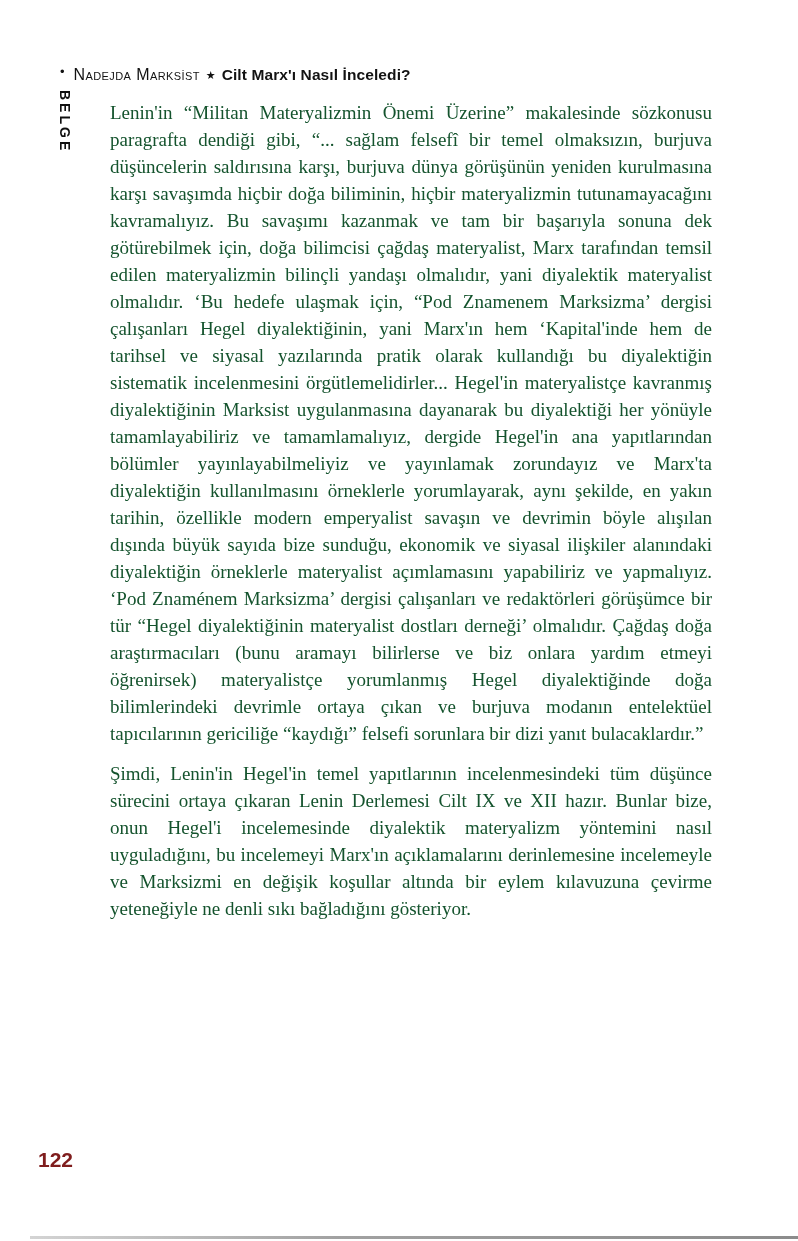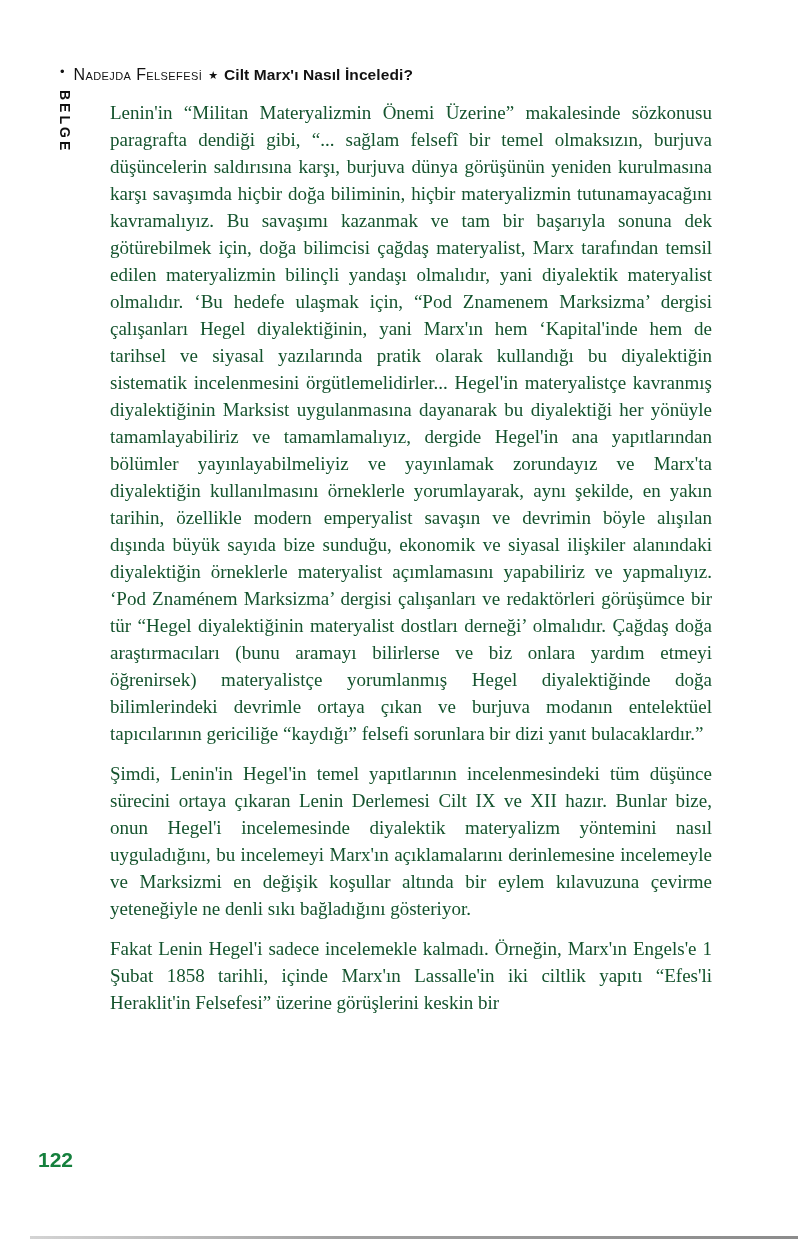--- a/index.html
+++ b/index.html
@@ -81,50 +81,49 @@
     text-indent: 0;
   }
   
   .page-number {
     position: absolute;
     left: 38px;
     top: 1148px;
     font-family: "Liberation Sans", sans-serif;
     font-weight: bold;
     font-size: 21px;
-    color: #15803d;
+    color: #7f1d1d;
   }
   
   .scan-edge {
     position: absolute;
     left: 30px;
     right: 0;
     bottom: 2px;
     height: 3px;
     background: linear-gradient(to right, #c9c9c9, #8a8a8a 40%, #6f6f6f);
     opacity: 0.8;
   }
 </style>
 </head>
 <body>
 
 <div class="page">
 
   <div class="running-head">
     <span class="head-bullet">•</span>
-    <span class="head-author">Nadejda Felsefesi</span>
+    <span class="head-author">Nadejda Marksist</span>
     <span class="head-star">★</span>
     <span class="head-title">Cilt Marx'ı Nasıl İnceledi?</span>
   </div>
 
   <div class="margin-label">BELGE</div>
 
   <div class="body-block">
     <p>Lenin'in “Militan Materyalizmin Önemi Üzerine” makalesinde sözkonusu paragrafta dendiği gibi, “... sağlam felsefî bir temel olmaksızın, burjuva düşüncelerin saldırısına karşı, burjuva dünya görüşünün yeniden kurulmasına karşı savaşımda hiçbir doğa biliminin, hiçbir materyalizmin tutunamayacağını kavramalıyız. Bu savaşımı kazanmak ve tam bir başarıyla sonuna dek götürebilmek için, doğa bilimcisi çağdaş materyalist, Marx tarafından temsil edilen materyalizmin bilinçli yandaşı olmalıdır, yani diyalektik materyalist olmalıdır. ‘Bu hedefe ulaşmak için, “Pod Znamenem Marksizma’ dergisi çalışanları Hegel diyalektiğinin, yani Marx'ın hem ‘Kapital'inde hem de tarihsel ve siyasal yazılarında pratik olarak kullandığı bu diyalektiğin sistematik incelenmesini örgütlemelidirler... Hegel'in materyalistçe kavranmış diyalektiğinin Marksist uygulanmasına dayanarak bu diyalektiği her yönüyle tamamlayabiliriz ve tamamlamalıyız, dergide Hegel'in ana yapıtlarından bölümler yayınlayabilmeliyiz ve yayınlamak zorundayız ve Marx'ta diyalektiğin kullanılmasını örneklerle yorumlayarak, aynı şekilde, en yakın tarihin, özellikle modern emperyalist savaşın ve devrimin böyle alışılan dışında büyük sayıda bize sunduğu, ekonomik ve siyasal ilişkiler alanındaki diyalektiğin örneklerle materyalist açımlamasını yapabiliriz ve yapmalıyız. ‘Pod Znaménem Marksizma’ dergisi çalışanları ve redaktörleri görüşümce bir tür “Hegel diyalektiğinin materyalist dostları derneği’ olmalıdır. Çağdaş doğa araştırmacıları (bunu aramayı bilirlerse ve biz onlara yardım etmeyi öğrenirsek) materyalistçe yorumlanmış Hegel diyalektiğinde doğa bilimlerindeki devrimle ortaya çıkan ve burjuva modanın entelektüel tapıcılarının gericiliğe “kaydığı” felsefi sorunlara bir dizi yanıt bulacaklardır.”</p>
     <p>Şimdi, Lenin'in Hegel'in temel yapıtlarının incelenmesindeki tüm düşünce sürecini ortaya çıkaran Lenin Derlemesi Cilt IX ve XII hazır. Bunlar bize, onun Hegel'i incelemesinde diyalektik materyalizm yöntemini nasıl uyguladığını, bu incelemeyi Marx'ın açıklamalarını derinlemesine incelemeyle ve Marksizmi en değişik koşullar altında bir eylem kılavuzuna çevirme yeteneğiyle ne denli sıkı bağladığını gösteriyor.</p>
-    <p>Fakat Lenin Hegel'i sadece incelemekle kalmadı. Örneğin, Marx'ın Engels'e 1 Şubat 1858 tarihli, içinde Marx'ın Lassalle'in iki ciltlik yapıtı “Efes'li Heraklit'in Felsefesi” üzerine görüşlerini keskin bir</p>
   </div>
 
   <div class="page-number">122</div>
 
   <div class="scan-edge"></div>
 
 </div>
 
 </body></html>

